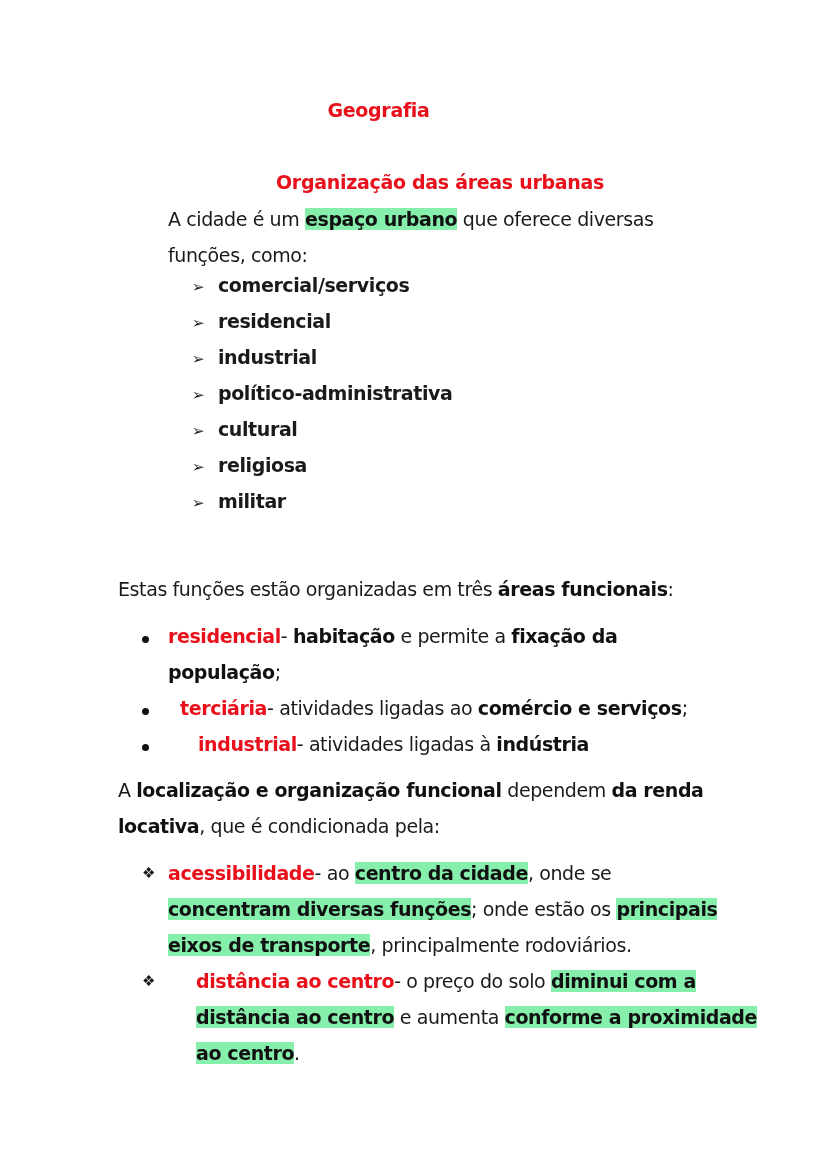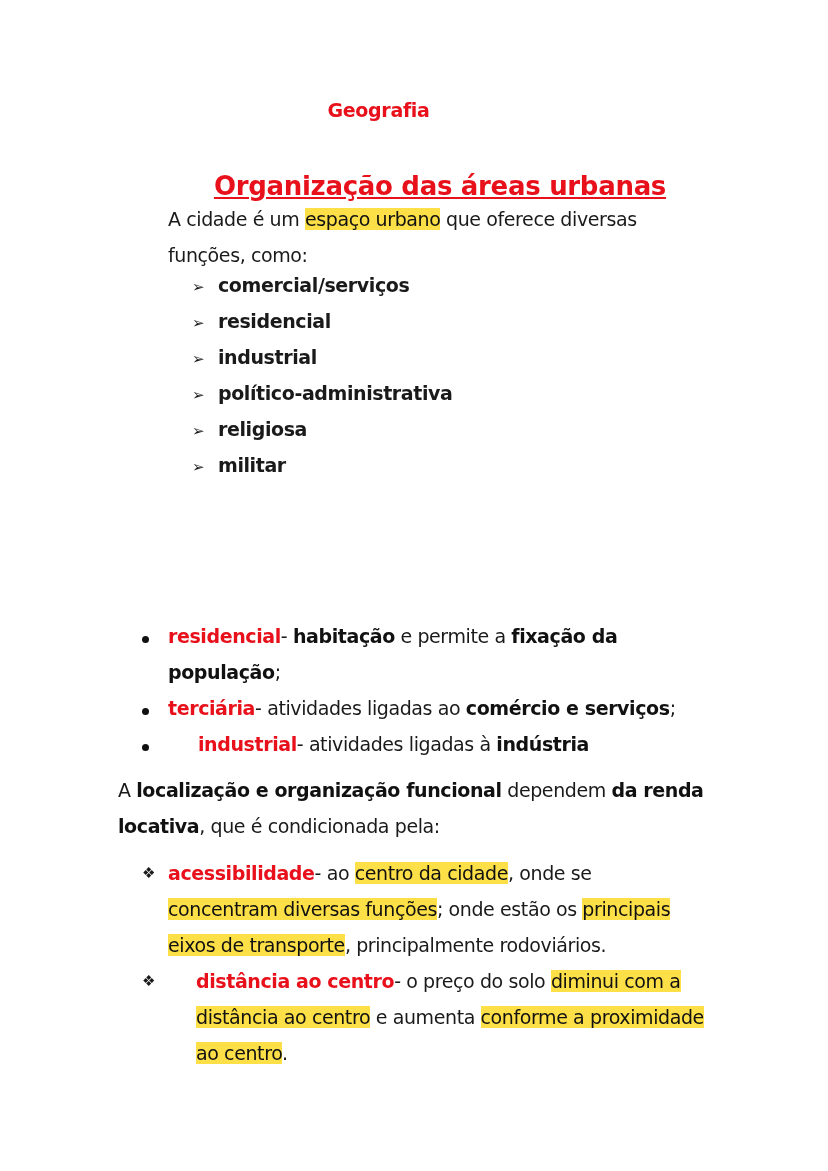--- a/index.html
+++ b/index.html
@@ -2,25 +2,25 @@
 <html><head>
 <meta charset="utf-8">
 <style>
   html, body { margin:0; padding:0; background:#ffffff; }
   body { width:828px; height:1171px; position:relative; overflow:hidden;
          font-family:"DejaVu Sans", sans-serif; color:#1a1a1a; }
   .page { position:absolute; left:0; top:0; width:828px; height:1171px; }
   .title { position:absolute; left:0; width:757px; text-align:center; top:99px;
            font-size:19px; font-weight:bold; color:#e8101a; letter-spacing:-0.3px; }
   .subtitle { position:absolute; left:120px; width:640px; text-align:center; top:171px;
-           font-size:26px; font-weight:bold; color:#e8101a; letter-spacing:-0.3px;text-decoration:underline; }
+           font-size:19px; font-weight:bold; color:#e8101a; letter-spacing:-0.3px; }
   .p { position:absolute; font-size:19px; line-height:36px; letter-spacing:-0.4px; }
   .b { font-weight:bold; color:#111; }
   .r { font-weight:bold; color:#e8101a; }
-  .hl { background:#fde047; font-weight:normal; color:#111; }
+  .hl { background:#86efac; font-weight:bold; color:#111; }
   .arrow-list { position:absolute; left:192px; top:273px; margin:0; padding:0; list-style:none; }
   .arrow-list li { height:36px; line-height:24px; font-size:19px; font-weight:bold; letter-spacing:-0.4px; }
   .arrow { display:inline-block; width:26px; font-size:15px; font-weight:normal; }
   .bul { position:absolute; left:142px; font-size:19px; line-height:36px; }
   .dot { display:inline-block; width:7px; height:7px; border-radius:50%; background:#111; }
   .diamond { font-size:15px; }
 </style>
 </head>
 <body>
 
@@ -32,33 +32,37 @@
   <div class="p" style="left:168px; top:201px;">
     <span>A cidade é um </span><span class="hl">espaço urbano</span><span> que oferece diversas</span><br>
     <span>funções, como:</span>
   </div>
 
   <ul class="arrow-list">
     <li><span class="arrow">➢</span><span>comercial/serviços</span></li>
     <li><span class="arrow">➢</span><span>residencial</span></li>
     <li><span class="arrow">➢</span><span>industrial</span></li>
     <li><span class="arrow">➢</span><span>político-administrativa</span></li>
+    <li><span class="arrow">➢</span><span>cultural</span></li>
     <li><span class="arrow">➢</span><span>religiosa</span></li>
     <li><span class="arrow">➢</span><span>militar</span></li>
   </ul>
 
+  <div class="p" style="left:118px; top:571px;">
+    <span>Estas funções estão organizadas em três </span><span class="b">áreas funcionais</span><span>:</span>
+  </div>
 
   <div class="bul" style="top:618px;"><span class="dot"></span></div>
   <div class="p" style="left:168px; top:618px;">
     <span class="r">residencial</span><span>- </span><span class="b">habitação</span><span> e permite a </span><span class="b">fixação da</span><br>
     <span class="b">população</span><span>;</span>
   </div>
 
   <div class="bul" style="top:690px;"><span class="dot"></span></div>
-  <div class="p" style="left:168px; top:690px;">
+  <div class="p" style="left:180px; top:690px;">
     <span class="r">terciária</span><span>- atividades ligadas ao </span><span class="b">comércio e serviços</span><span>;</span>
   </div>
 
   <div class="bul" style="top:726px;"><span class="dot"></span></div>
   <div class="p" style="left:168px; top:726px;margin-left:30px;">
     <span class="r">industrial</span><span>- atividades ligadas à </span><span class="b">indústria</span>
   </div>
 
   <div class="p" style="left:118px; top:772px;">
     <span>A </span><span class="b">localização e organização funcional</span><span> dependem </span><span class="b">da renda</span><br>

